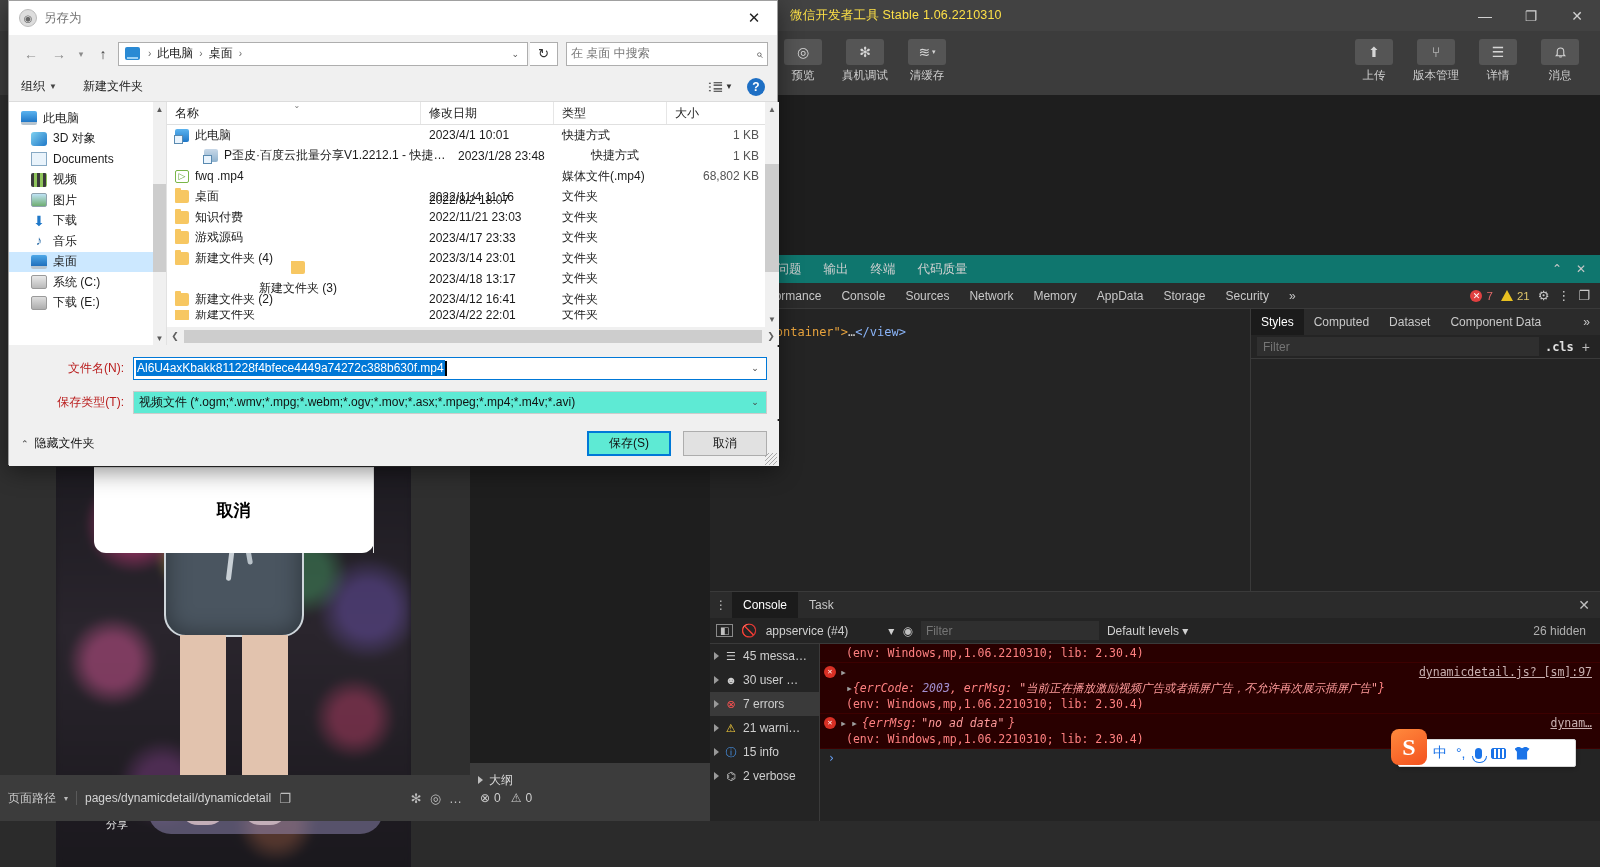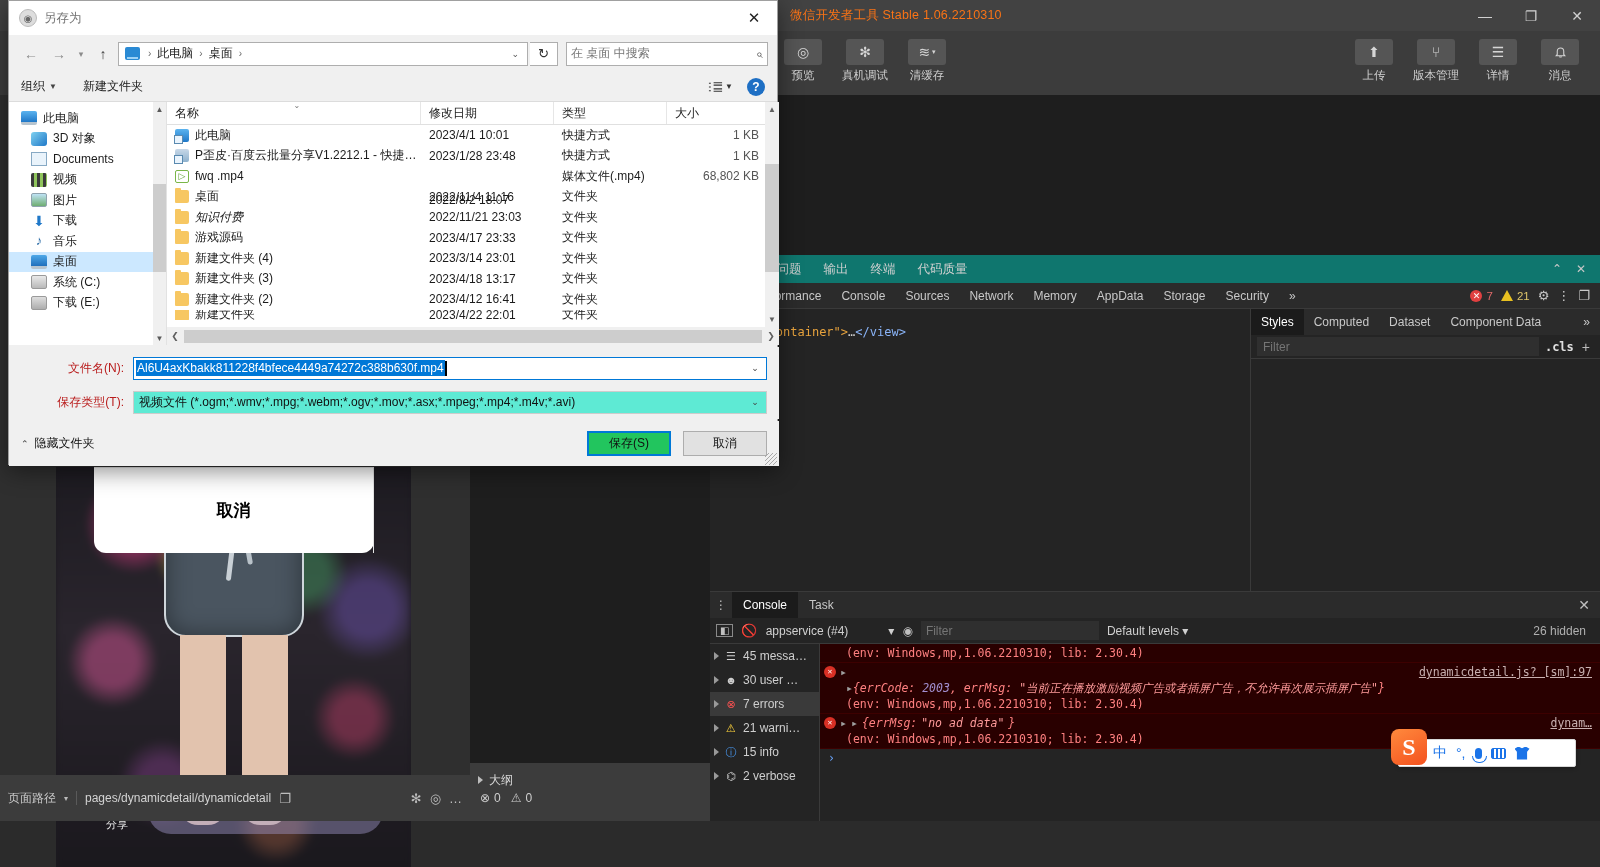--- a/index.html
+++ b/index.html
@@ -12,21 +12,21 @@
   #root { position: relative; width: 1600px; height: 867px; }
 
   
   .ide { position: absolute; inset: 0; background: #2b2b2b; }
 
   .ide-titlebar {
     position: absolute; left: 0; top: 0; width: 1600px; height: 31px;
     background: #424242; color: #c8c8c8; font-size: 12.5px;
     display: flex; align-items: center;
   }
-  .ide-title-text { margin-left: 790px; color: #f97316; letter-spacing: .2px; }
+  .ide-title-text { margin-left: 790px; color: #fde047; letter-spacing: .2px; }
   .win-btns { position: absolute; right: 0; top: 0; height: 31px; display: flex; }
   .win-btn { width: 46px; height: 31px; display: flex; align-items: center; justify-content: center;
              color: #d0d0d0; font-size: 14px; }
 
   .ide-toolbar {
     position: absolute; left: 0; top: 31px; width: 1600px; height: 64px;
     background: #3c3c3c;
   }
   .tool-group { position: absolute; display: flex; gap: 10px; }
   .tool-item { width: 52px; display: flex; flex-direction: column; align-items: center; gap: 3px; cursor: pointer; }
@@ -281,21 +281,21 @@
   .fname-caret { width: 2px; height: 15px; background: #000; display: inline-block; vertical-align: middle; }
   .ftype-txt { font-size: 12px; color: #111; padding-left: 3px; }
   .field-dd { margin-left: auto; width: 18px; text-align: center; color: #444; font-size: 9px; cursor: pointer; }
 
   .sd-foot { position: absolute; left: 0; top: 420px; width: 770px; height: 45px; background: #f0f0f0; display: flex; align-items: center; padding: 0 12px; }
   .hide-folders { display: flex; align-items: center; gap: 6px; font-size: 12px; color: #111; cursor: pointer; }
   .hf-caret { color: #333; font-size: 9px; }
   .foot-btns { margin-left: auto; display: flex; gap: 12px; }
   .btn { width: 84px; height: 25px; font-size: 12px; color: #111; background: #e1e1e1; border: 1px solid #adadad;
          display: flex; align-items: center; justify-content: center; cursor: pointer; }
-  .btn.primary { background: #22c55e; border: 2px solid #0078d7; }
+  .btn.primary { background: #5eead4; border: 2px solid #0078d7; }
   .resize-grip { position: absolute; right: 2px; bottom: 1px; width: 12px; height: 12px;
      background:
        linear-gradient(135deg, transparent 45%, #a9a9a9 45%, #a9a9a9 55%, transparent 55%) 0 0/4px 4px repeat; }
 
   
   .ime {
     position: absolute; left: 1398px; top: 739px; width: 178px; height: 28px;
     background: #fff; border: 1px solid #d8d8d8; border-radius: 2px;
     display: flex; align-items: center; gap: 9px; padding-left: 34px;
     box-shadow: 0 1px 4px rgba(0,0,0,.3);
@@ -700,21 +700,21 @@
         <div class="frow">
           <div class="fc-name" style="width:254px;">
               <span class="ficon fi-pc"></span>
               <span>此电脑</span>
             </div>
           <div class="fc" style="width:133px;">2023/4/1 10:01</div>
           <div class="fc" style="width:113px;">快捷方式</div>
           <div class="fc size" style="flex:1;">1 KB</div>
         </div>
         <div class="frow">
-          <div class="fc-name" style="width:254px;">
+          <div class="fc-name" style="width:254px;margin-left:29px;">
               <span class="ficon fi-app"></span>
               <span>P歪皮·百度云批量分享V1.2212.1 - 快捷…</span>
             </div>
           <div class="fc" style="width:133px;">2023/1/28 23:48</div>
           <div class="fc" style="width:113px;">快捷方式</div>
           <div class="fc size" style="flex:1;">1 KB</div>
         </div>
         <div class="frow">
           <div class="fc-name" style="width:254px;">
               <span class="ficon fi-mp4">▷</span>
@@ -727,21 +727,21 @@
         <div class="frow">
           <div class="fc-name" style="width:254px;">
               <span class="ficon fi-folder"></span>
               <span>桌面</span>
             </div>
           <div class="fc" style="width:133px;">2022/11/4 11:16</div>
           <div class="fc" style="width:113px;">文件夹</div>
           <div class="fc size" style="flex:1;"></div>
         </div>
         <div class="frow">
-          <div class="fc-name" style="width:254px;font-style:italic;">
+          <div class="fc-name" style="width:254px;">
               <span class="ficon fi-folder"></span>
               <span>知识付费</span>
             </div>
           <div class="fc" style="width:133px;">2022/11/21 23:03</div>
           <div class="fc" style="width:113px;">文件夹</div>
           <div class="fc size" style="flex:1;"></div>
         </div>
         <div class="frow">
           <div class="fc-name" style="width:254px;">
               <span class="ficon fi-folder"></span>
@@ -754,21 +754,21 @@
         <div class="frow">
           <div class="fc-name" style="width:254px;">
               <span class="ficon fi-folder"></span>
               <span>新建文件夹 (4)</span>
             </div>
           <div class="fc" style="width:133px;">2023/3/14 23:01</div>
           <div class="fc" style="width:113px;">文件夹</div>
           <div class="fc size" style="flex:1;"></div>
         </div>
         <div class="frow">
-          <div class="fc-name" style="width:254px;">
+          <div class="fc-name" style="width:254px;flex-direction:column;">
               <span class="ficon fi-folder"></span>
               <span>新建文件夹 (3)</span>
             </div>
           <div class="fc" style="width:133px;">2023/4/18 13:17</div>
           <div class="fc" style="width:113px;">文件夹</div>
           <div class="fc size" style="flex:1;"></div>
         </div>
         <div class="frow">
           <div class="fc-name" style="width:254px;">
               <span class="ficon fi-folder"></span>

